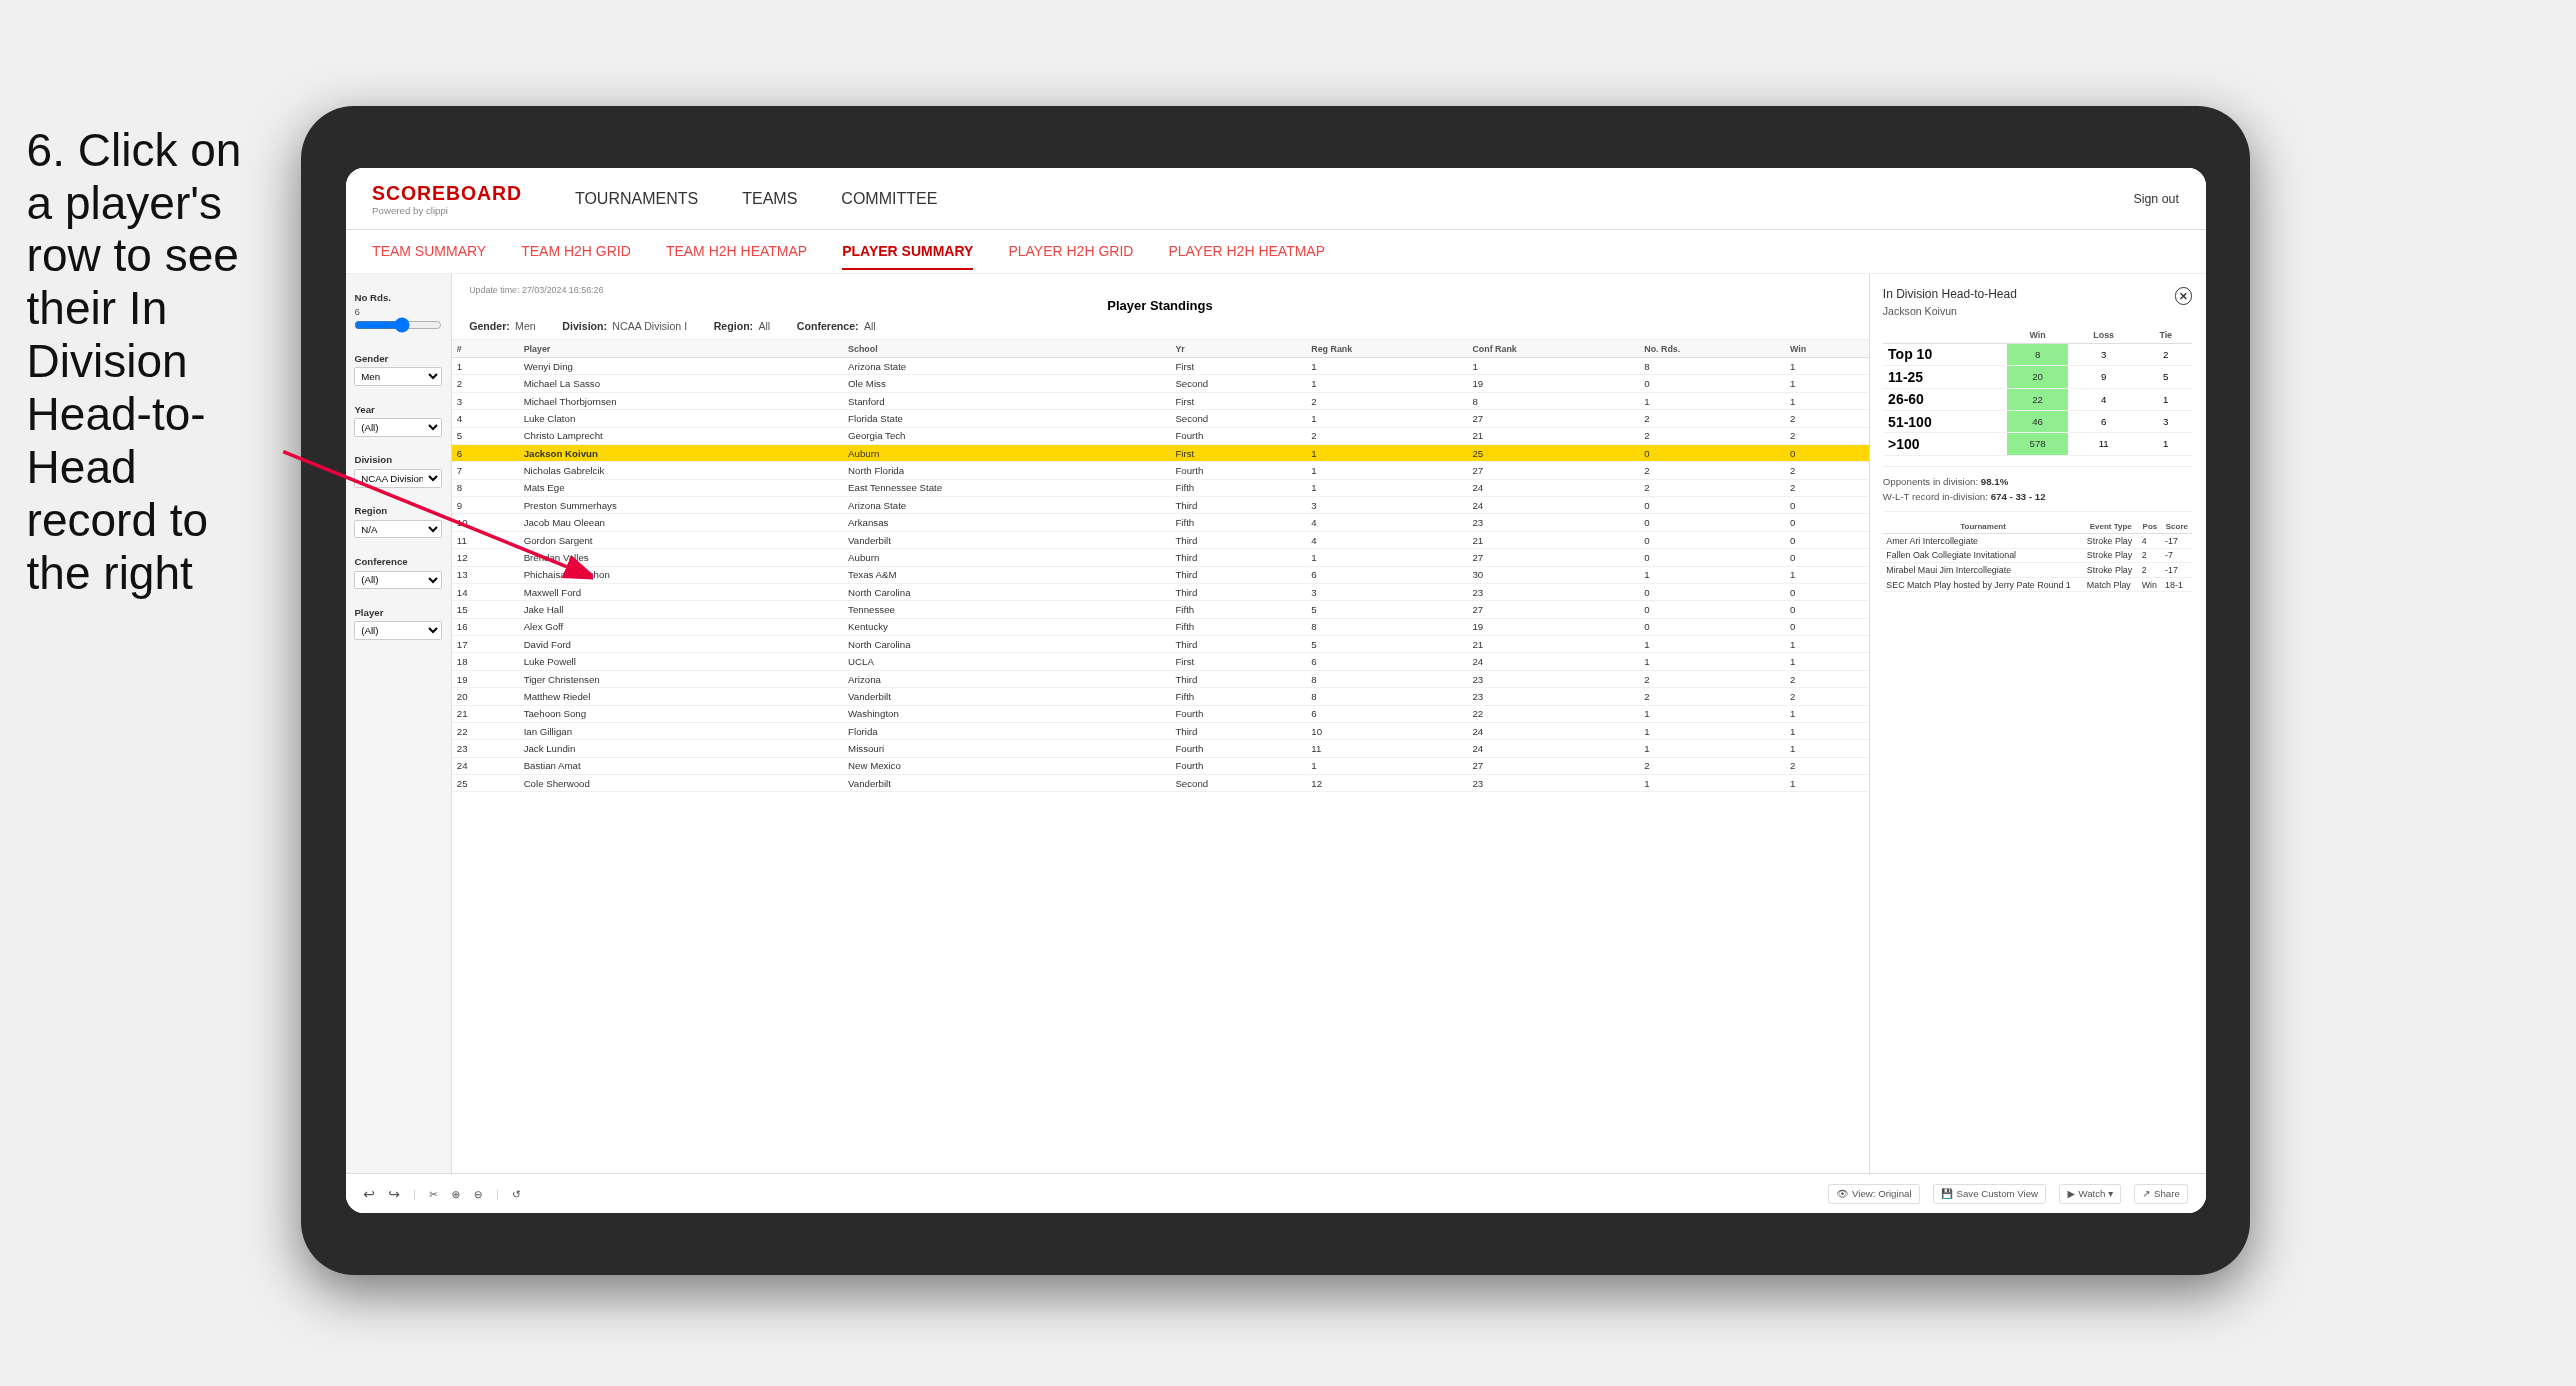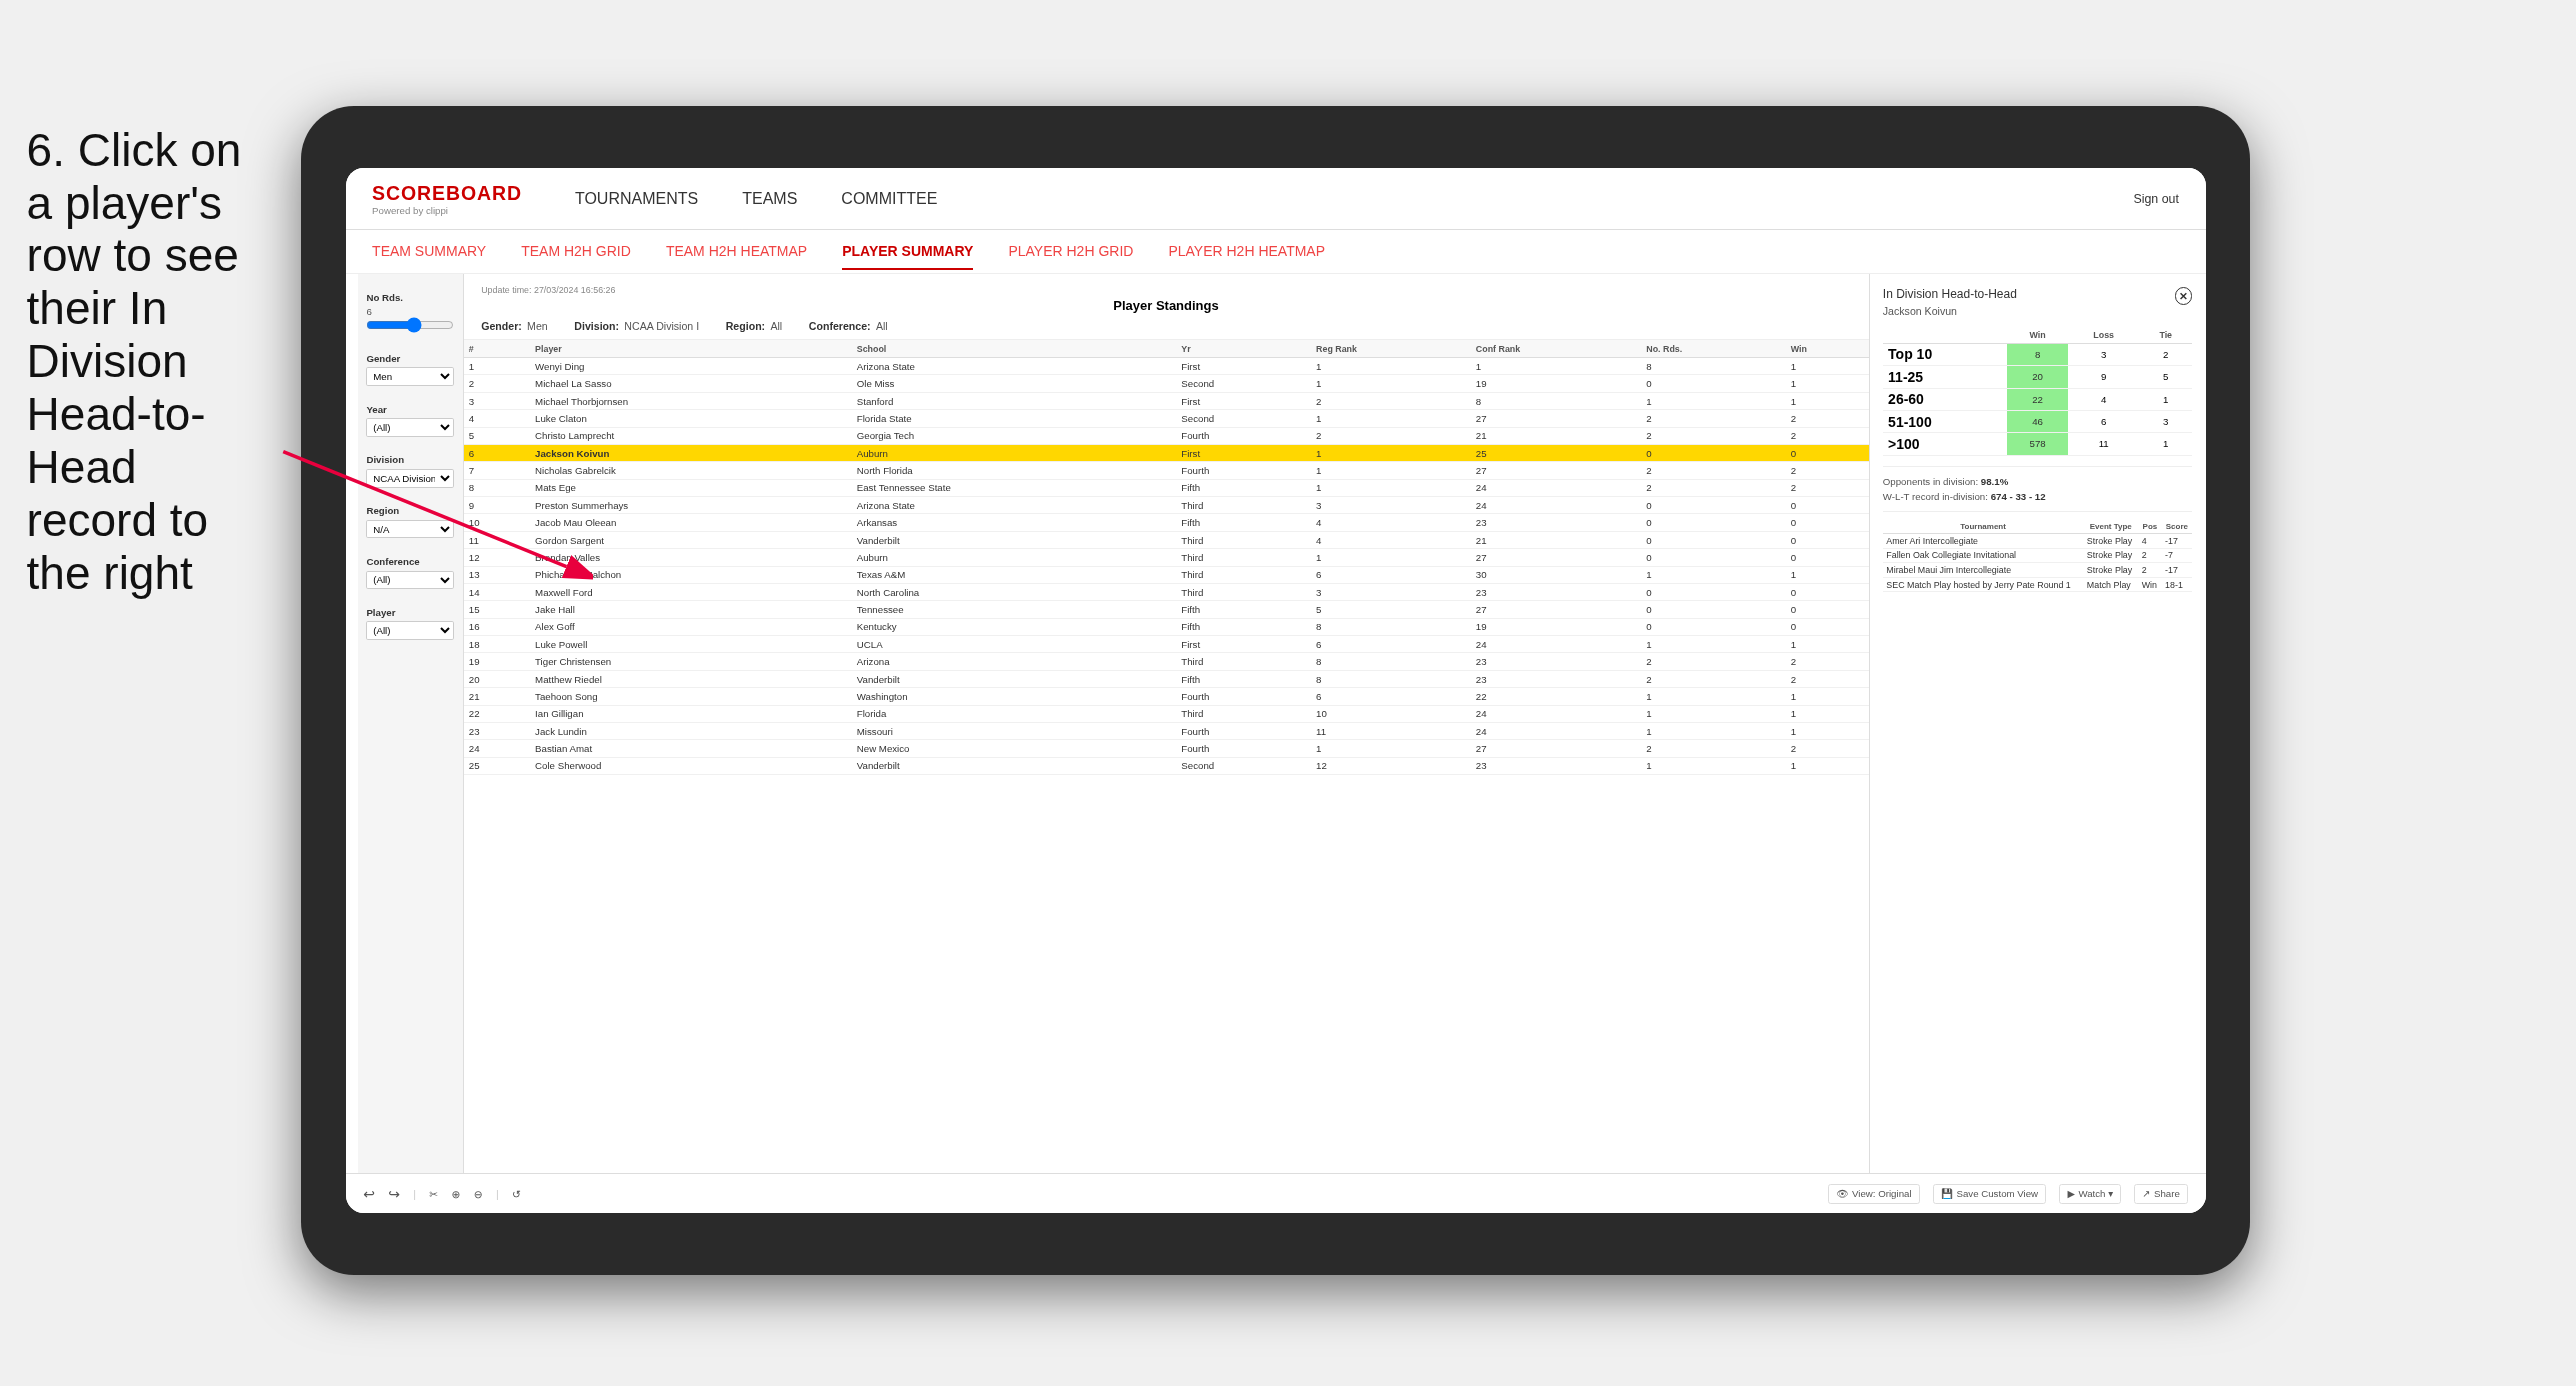--- a/index.html
+++ b/index.html
@@ -137,21 +137,20 @@
       border-bottom: 2.7px solid #cc0000;
       font-weight: 600;
     }
 
     
     .main-content {
       flex: 1;
       display: flex;
       background: #5eead4;
       overflow: hidden;
-      margin-left: 12px;
     }
 
     
     .sidebar-filters {
       width: 106px;
       background: #f5f5f5;
       padding: 17.7px 8.9px;
       font-size: 10.6px;
       flex-shrink: 0;
       border-right: 0.9px solid #ddd;
@@ -663,20 +662,30 @@
     </tr>
                 <tr style="cursor: pointer;">
       <td class="rank-num">16</td>
       <td style="font-weight:400">Alex Goff</td>
       <td>Kentucky</td>
       <td>Fifth</td>
       <td>8</td>
       <td>19</td>
       <td>0</td>
       <td>0</td>
+    </tr>
+                <tr style="cursor: pointer;">
+      <td class="rank-num">17</td>
+      <td style="font-weight:400">David Ford</td>
+      <td>North Carolina</td>
+      <td>Third</td>
+      <td>5</td>
+      <td>21</td>
+      <td>1</td>
+      <td>1</td>
     </tr>
                 <tr style="cursor: pointer;">
       <td class="rank-num">18</td>
       <td style="font-weight:400">Luke Powell</td>
       <td>UCLA</td>
       <td>First</td>
       <td>6</td>
       <td>24</td>
       <td>1</td>
       <td>1</td>

